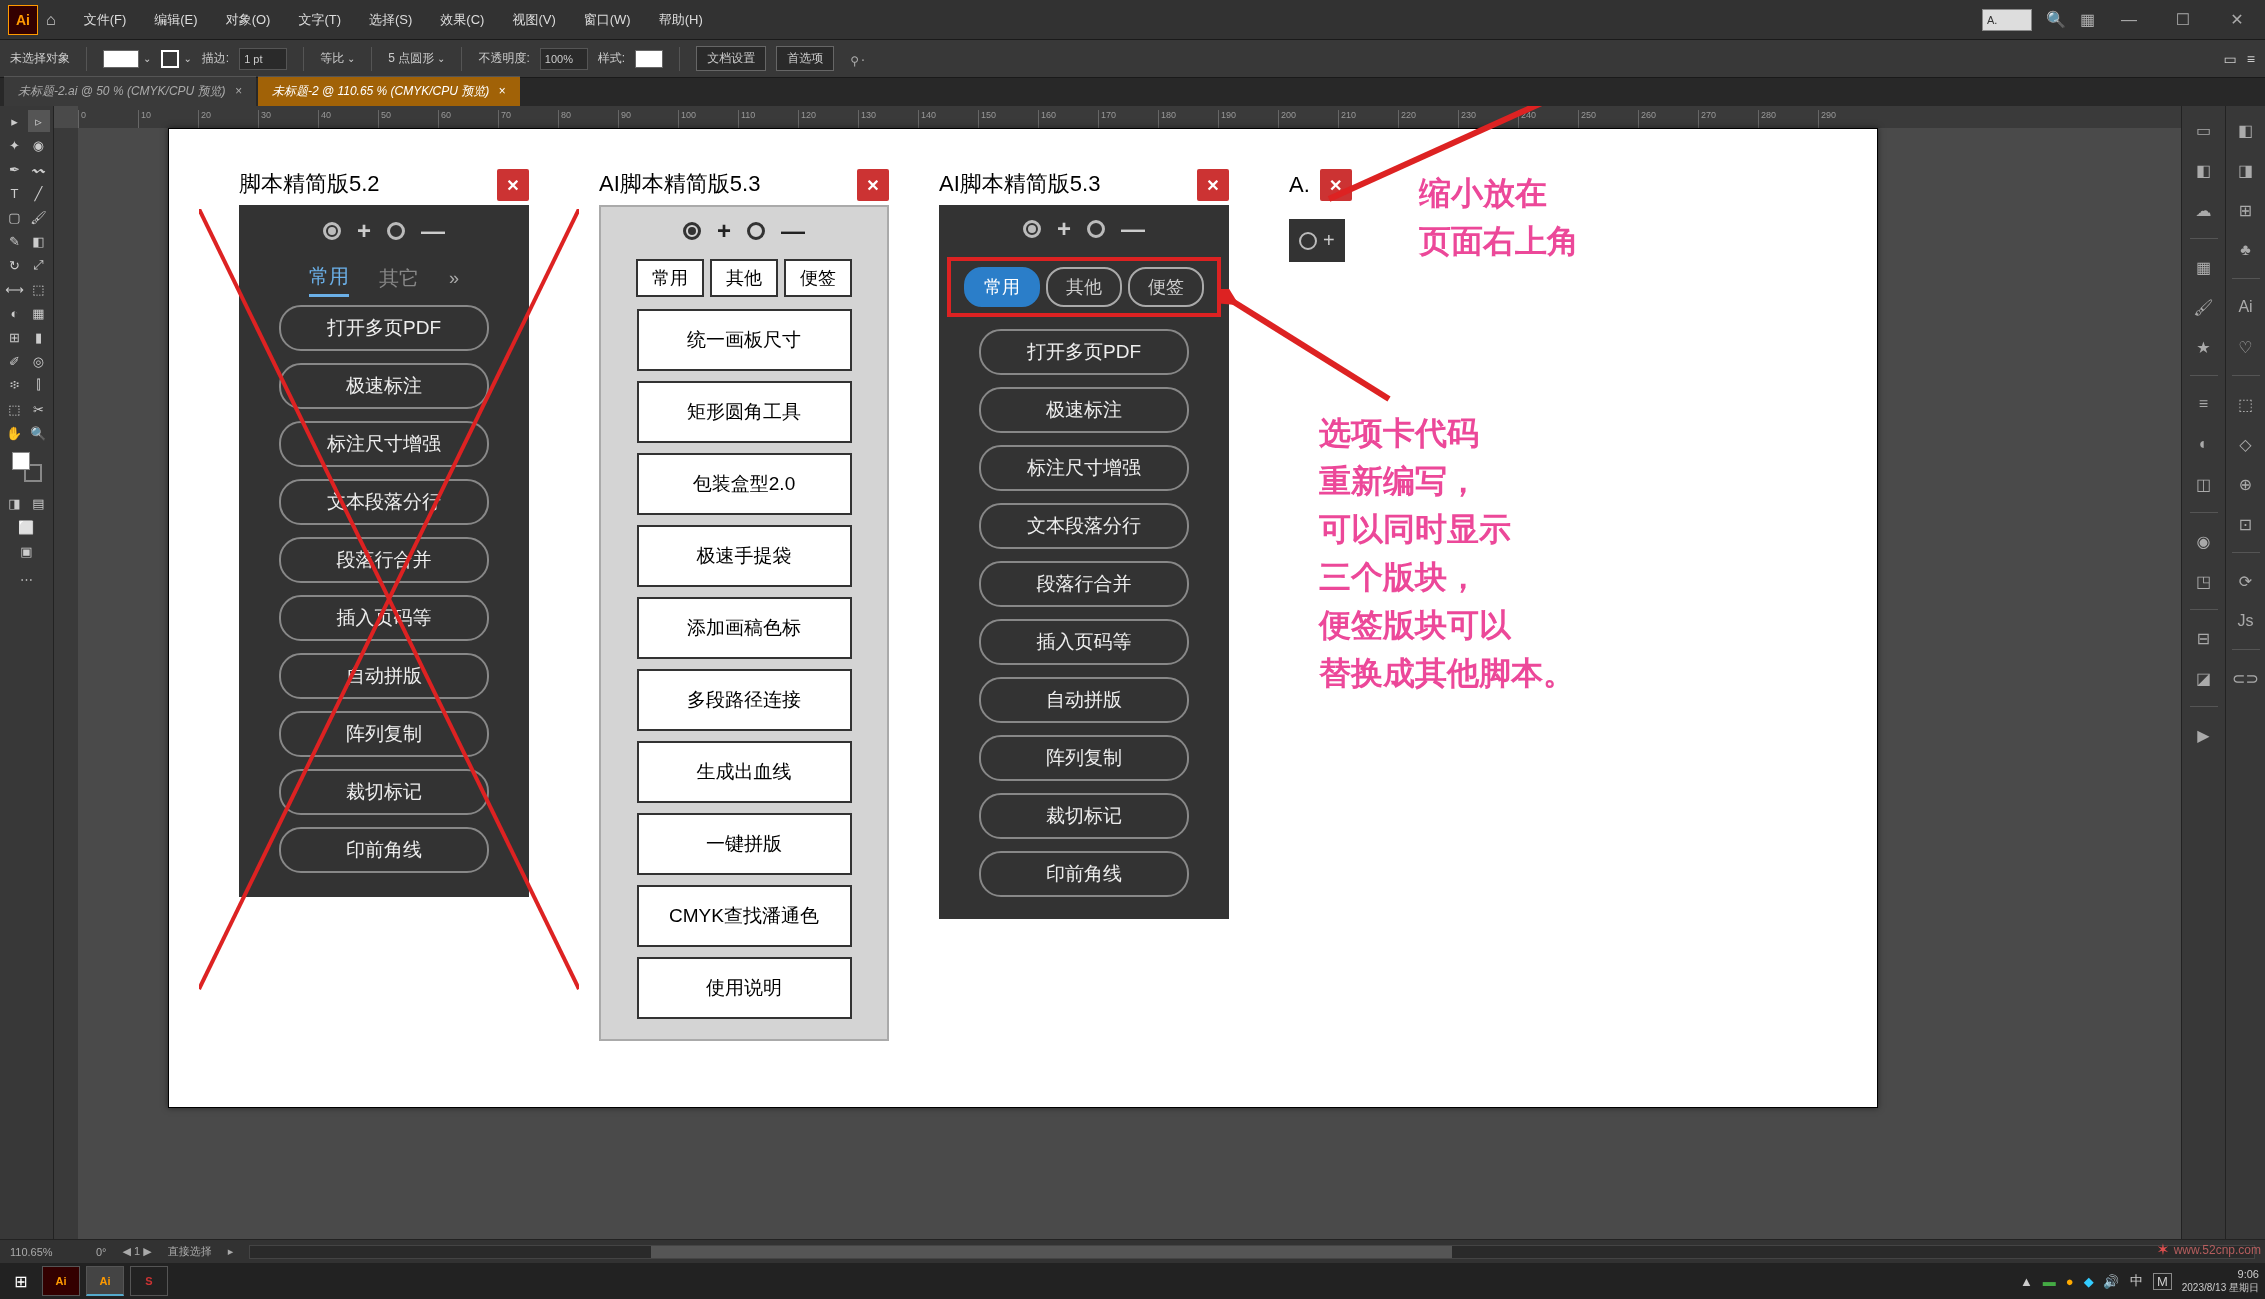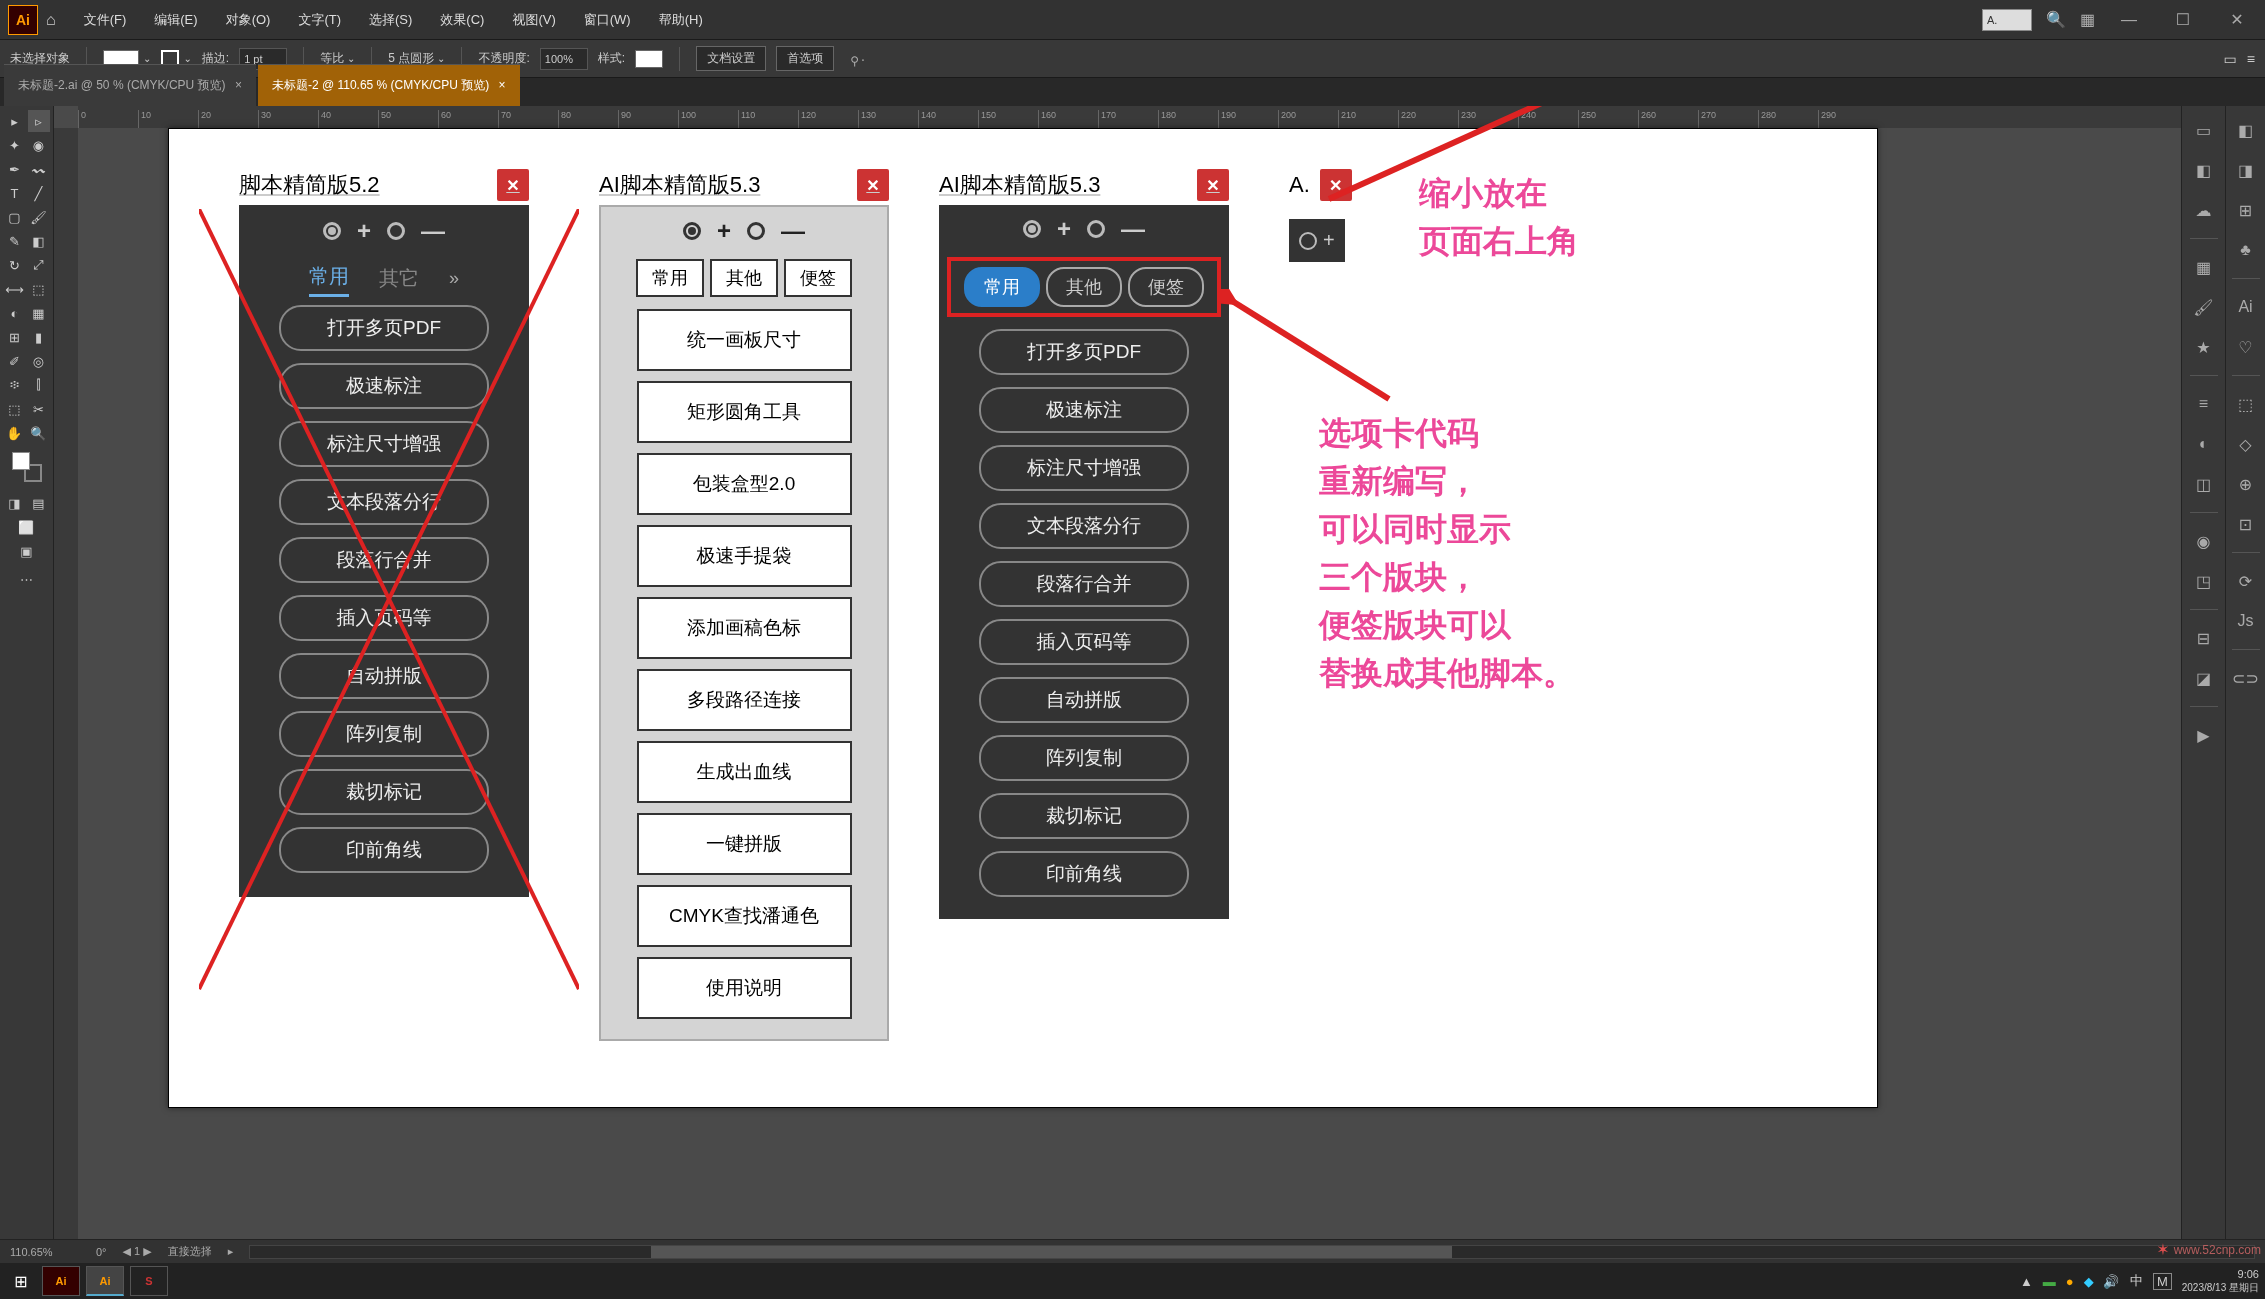--- a/index.html
+++ b/index.html
@@ -21,21 +21,21 @@
 .optionsbar .field { display: flex; align-items: center; gap: 4px; }
 .optionsbar .swatch { width: 36px; height: 18px; background: #fff; border: 1px solid #666; }
 .optionsbar .num-input { width: 48px; height: 22px; background: #2a2a2a; border: 1px solid #555; color: #ccc; padding: 0 4px; font-size: 11px; }
 .optionsbar .dropdown::after { content: " ⌄"; font-size: 10px; }
 .optionsbar .btn-text { padding: 3px 10px; border: 1px solid #666; background: #2a2a2a; cursor: pointer; font-size: 12px; }
 .optionsbar .divider { width: 1px; height: 24px; background: #555; margin: 0 6px; }
 .options-right-icons { display: flex; gap: 10px; margin-left: auto; font-size: 14px; }
 
 
 .doctabs { background: #282828; height: 28px; display: flex; align-items: flex-end; padding: 0 4px; }
-.doctab { padding: 12px 14px; background: #3a3a3a; border-top: 1px solid #555; font-size: 12px; margin-right: 2px; cursor: pointer; color: #aaa; }
+.doctab { padding: 6px 14px; background: #3a3a3a; border-top: 1px solid #555; font-size: 12px; margin-right: 2px; cursor: pointer; color: #aaa; font-style: italic; }
 .doctab.active { background: #a16207; color: #fff; }
 
 
 .workspace { position: absolute; top: 106px; left: 0; right: 0; bottom: 60px; display: flex; }
 
 
 .toolbox { width: 54px; background: #383838; display: flex; flex-direction: column; align-items: center; padding: 4px 0; gap: 2px; border-right: 1px solid #222; }
 .toolbox-row { display: flex; gap: 2px; }
 .tool { width: 22px; height: 22px; display: flex; align-items: center; justify-content: center; color: #ccc; font-size: 13px; cursor: pointer; }
 .tool.active { background: #555; }
@@ -47,21 +47,21 @@
 .canvas-wrap { flex: 1; background: #4a4a4a; position: relative; overflow: hidden; }
 .ruler-h { position: absolute; top: 0; left: 24px; right: 0; height: 22px; background: #3a3a3a; color: #999; font-size: 9px; display: flex; align-items: flex-end; overflow: hidden; }
 .ruler-h .tick { width: 60px; flex-shrink: 0; border-left: 1px solid #666; padding-left: 2px; height: 18px; }
 .ruler-v { position: absolute; top: 22px; left: 0; bottom: 0; width: 24px; background: #3a3a3a; }
 .canvas { position: absolute; top: 22px; left: 24px; right: 0; bottom: 22px; background: #4a4a4a; }
 .artboard { position: absolute; background: #fff; box-shadow: 0 0 6px rgba(0,0,0,.5); }
 .artboard.main { left: 90px; top: 0; width: 1710px; height: 980px; border: 1px solid #000; }
 
 
 .script-panel { position: absolute; }
-.panel-head { display: flex; align-items: center; justify-content: space-between; text-decoration: underline; }
+.panel-head { display: flex; align-items: flex-start; justify-content: space-between; }
 .panel-title { font-size: 22px; font-weight: normal; color: #000; }
 .panel-close { width: 32px; height: 32px; background: #cc3333; color: #fff; display: flex; align-items: center; justify-content: center; font-size: 16px; font-weight: bold; cursor: pointer; border-radius: 2px; }
 .panel-body-dark { background: #333; padding: 12px; }
 .panel-body-light { background: #d4d4d4; padding: 10px; border: 2px solid #aaa; }
 .panel-body-dark2 { background: #333; padding: 10px 8px; }
 
 .radio-row { display: flex; align-items: center; justify-content: center; gap: 16px; margin-bottom: 14px; color: #ccc; font-size: 24px; font-weight: bold; }
 .radio-dot { width: 18px; height: 18px; border: 3px solid #bbb; border-radius: 50%; display: inline-block; position: relative; }
 .radio-dot.sel::after { content: ""; position: absolute; left: 2px; top: 2px; width: 8px; height: 8px; background: #bbb; border-radius: 50%; }
 .radio-row.light { color: #222; }

